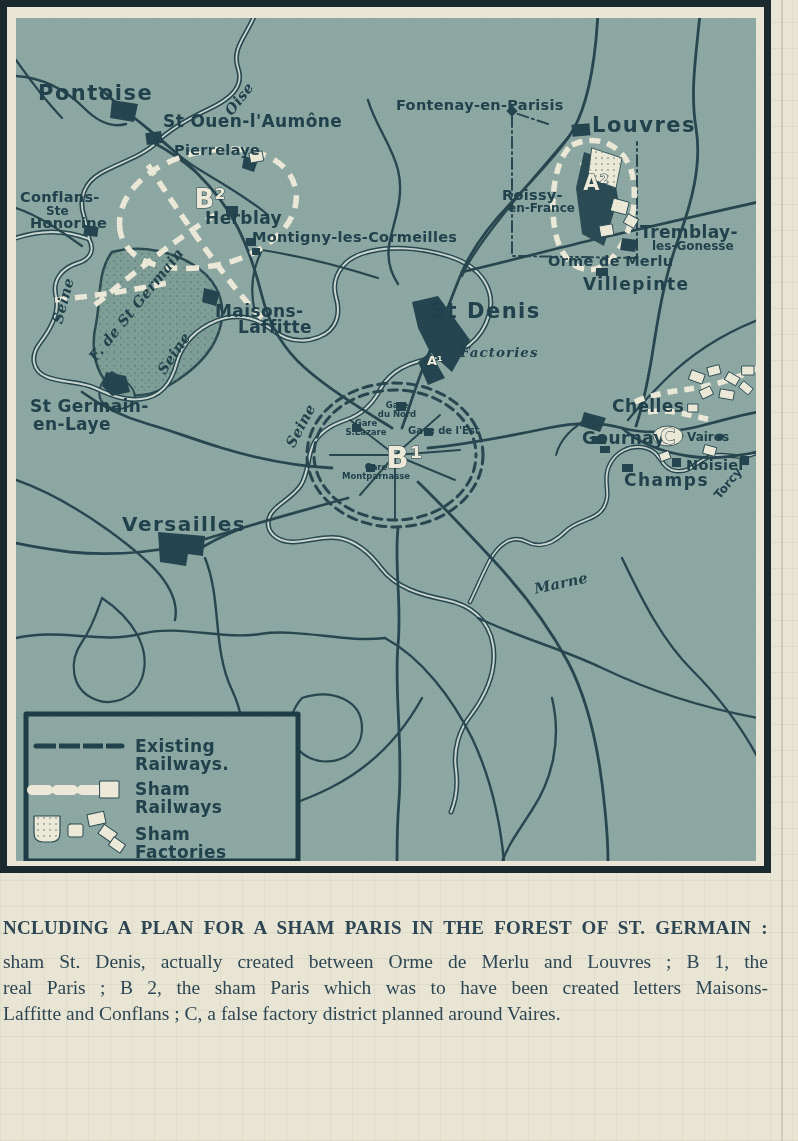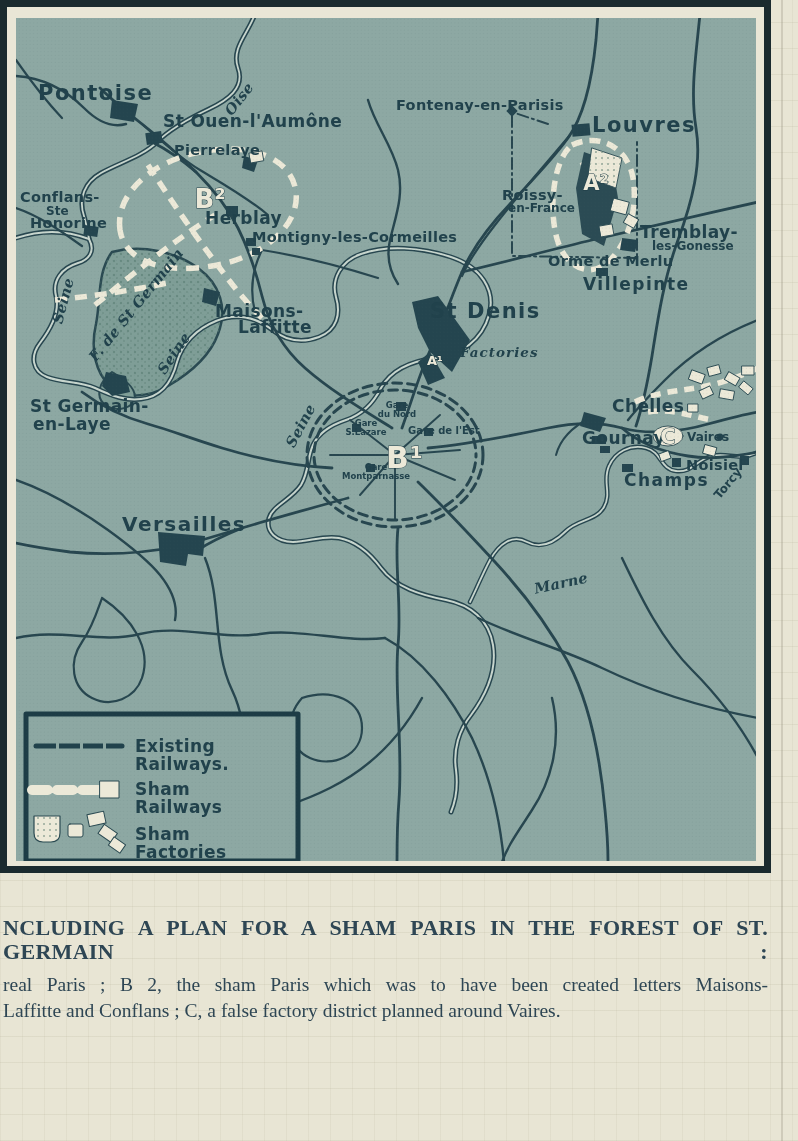--- a/index.html
+++ b/index.html
@@ -22,21 +22,21 @@
   .tiny{font-size:8.5px;}
   .it{font-family:"DejaVu Serif",serif;font-style:italic;font-weight:bold;}
   .cream{fill:#ece9d8;stroke:#1d3c46;stroke-width:1px;paint-order:stroke;}
   .zoneXL{font-size:30px;letter-spacing:1px;}
   .zoneL{font-size:21px;}
   .zoneS{font-size:13px;}
   .caption{
     position:absolute;left:3px;width:765px;top:916px;color:#2e4654;
   }
   .headline div{
-    font-weight:bold;font-size:22px;line-height:23.5px;letter-spacing:.3px;
+    font-weight:bold;font-size:19px;line-height:23.5px;letter-spacing:.3px;
     text-align:justify;text-align-last:justify;text-justify:inter-word;white-space:normal;
   }
   .bodytext{margin-top:9px;font-size:19.5px;line-height:26px;}
   .bodytext div{text-align:justify;text-align-last:justify;text-justify:inter-word;}
   .bodytext div.lastline{text-align-last:left;}
   .crease{position:absolute;top:0;left:781px;width:2px;height:1141px;background:rgba(120,115,95,.22);}
 </style>
 </head>
 <body>
 
@@ -276,18 +276,19 @@
   <rect x="3.5" y="3.5" width="764" height="866" fill="none" stroke="#1a2a2e" stroke-width="7"></rect>
 </svg>
 
 <div class="crease"></div>
 
 <div class="caption">
   <div class="headline">
     <div>NCLUDING A PLAN FOR A SHAM PARIS IN THE FOREST OF ST. GERMAIN :</div>
   </div>
   <div class="bodytext">
+    <div>sham St. Denis, actually created between Orme de Merlu and Louvres ; B 1, the</div>
     <div>real Paris ; B 2, the sham Paris which was to have been created letters Maisons-</div>
     <div class="lastline">Laffitte and Conflans ; C, a false factory district planned around Vaires.</div>
   </div>
 </div>
 
 </div>
 
 </body></html>

